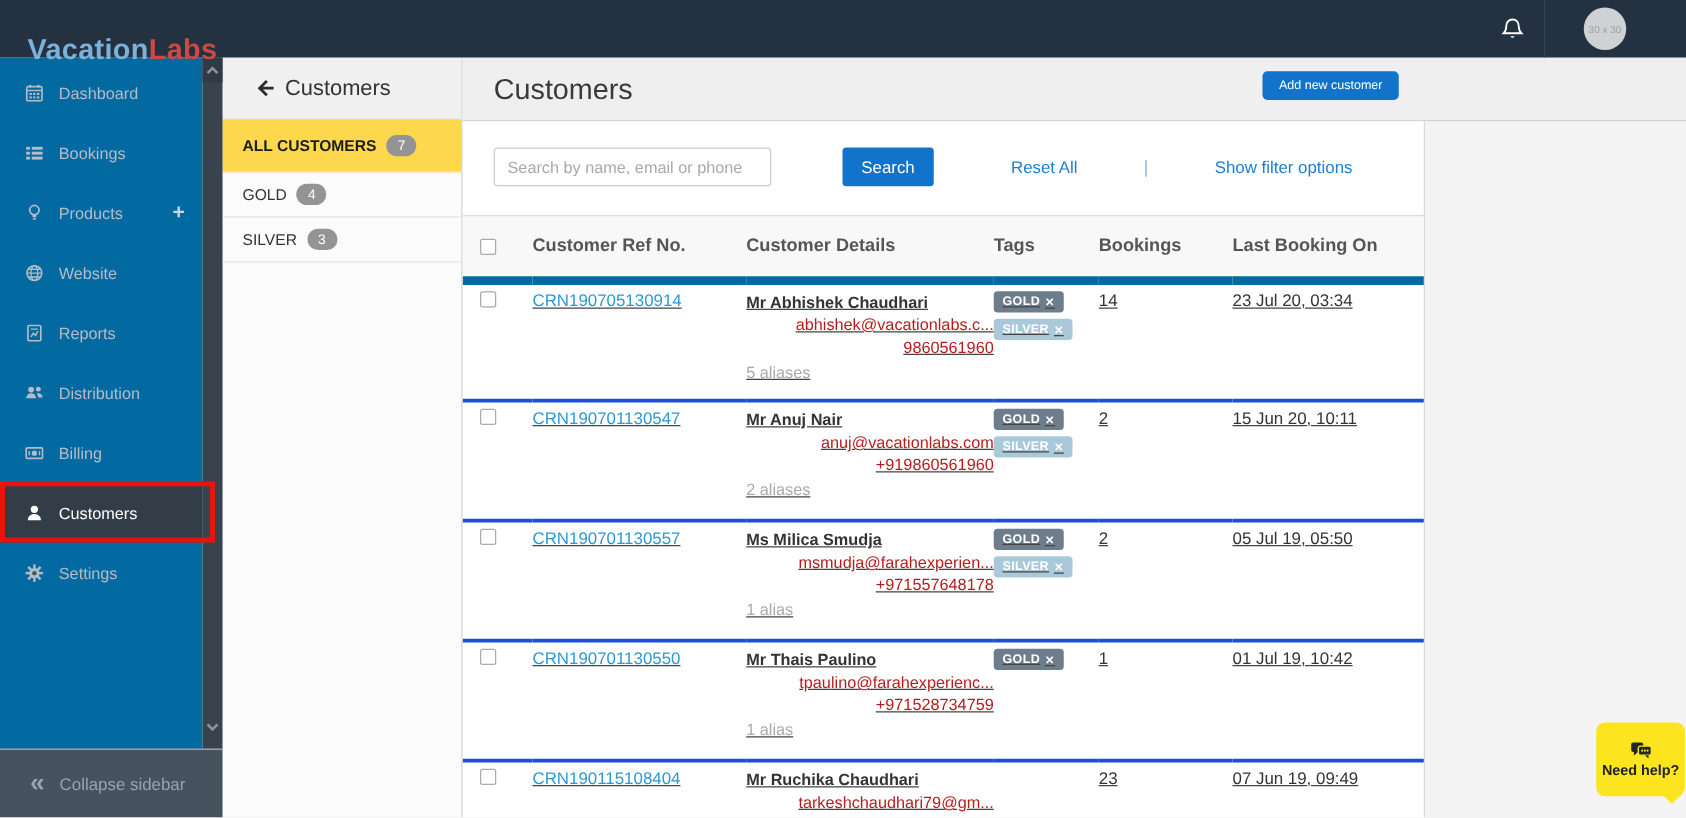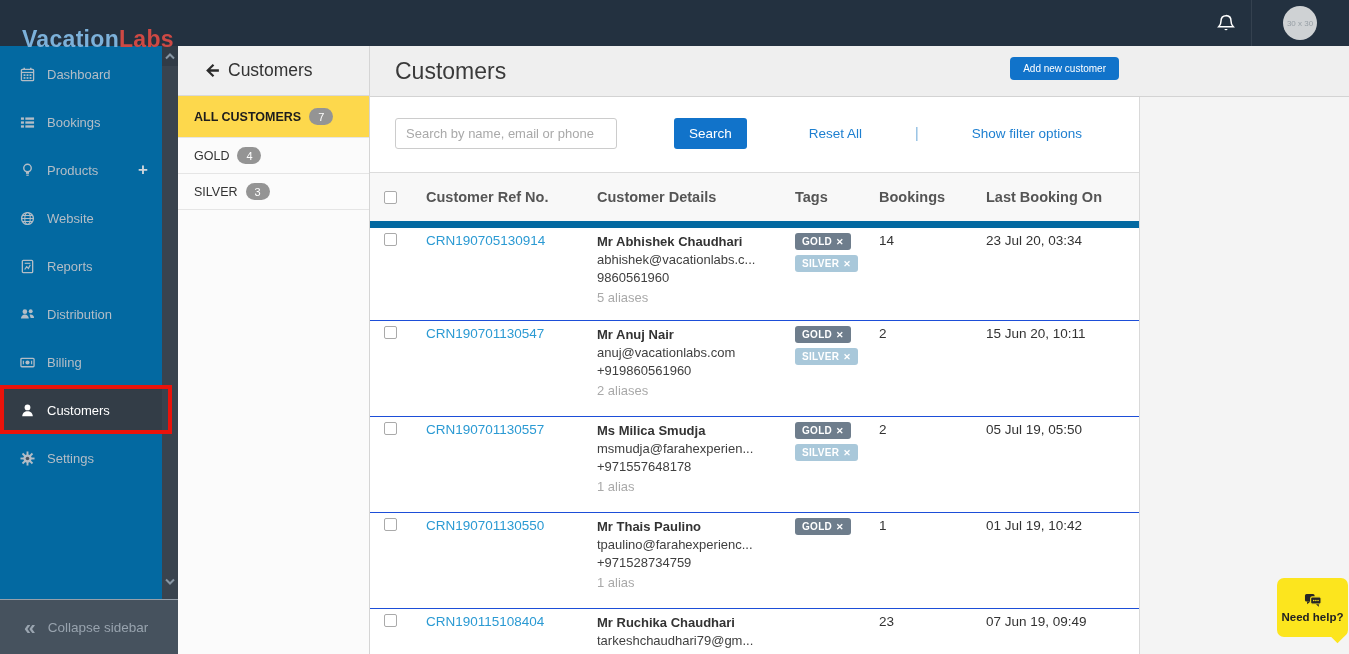--- a/index.html
+++ b/index.html
@@ -4,21 +4,21 @@
 <style>
   * { box-sizing: border-box; margin: 0; padding: 0; }
   html,body { width:1349px; height:654px; overflow:hidden; }
   body { font-family:"Liberation Sans", sans-serif; background:#f4f4f4; position:relative; }
 
   
   .navbar { position:absolute; left:0; top:0; width:1349px; height:46px; background:#233140; display:flex; align-items:center; z-index:20; }
   .brand { font-size:23px; font-weight:bold; margin-left:22px; letter-spacing:.3px;margin-top:32px; }
   .brand .p1 { color:#7cb1da; }
   .brand .p2 { color:#ce4944; }
-  .nav-right { position:absolute; right:0; top:0; height:46px; display:flex; align-items:center; }
+  .nav-right { position:absolute; right:16px; top:0; height:46px; display:flex; align-items:center; }
   .bell { width:22px; height:22px; margin-right:14px; display:flex; align-items:center; justify-content:center; cursor:pointer; }
   .nav-divider { width:1px; height:46px; background:#34414f; }
   .avatar { width:34px; height:34px; border-radius:50%; background:#cfd2d4; margin:0 32px 0 31px; display:flex; align-items:center; justify-content:center; font-size:8px; color:#98a0a6; }
 
   
   .sidebar { position:absolute; left:0; top:46px; width:162px; bottom:55px; background:#0369a1; padding-top:4px; z-index:5; }
   .sb-item { height:48px; display:flex; align-items:center; padding:0 14px 0 20px; color:#b4bdc6; font-size:13px; cursor:pointer; }
   .sb-item.active { background:#333d47; color:#ffffff; }
   .sb-icon { width:15px; height:15px; margin-right:12px; display:inline-flex; flex:0 0 15px; }
   .sb-plus { margin-left:auto; font-size:17px; font-weight:bold; color:#cdd4da; }
@@ -47,27 +47,27 @@
   .search-input { width:222px; height:31px; border:1px solid #ccc; border-radius:3px; padding:0 10px; font-size:13px; color:#555; font-family:"Liberation Sans",sans-serif; }
   .search-input::placeholder { color:#a9a9a9; }
   .search-btn { margin-left:13px; height:31px; padding:0 15px; background:#1173ca; color:#fff; border:none; border-radius:3px; font-size:13.5px; cursor:pointer; font-family:"Liberation Sans",sans-serif; }
   .link { color:#1d7fd0; font-size:13.5px; text-decoration:none; cursor:pointer; }
   .reset-link { margin-left:18px; line-height:31px; }
   .link-sep { color:#7fb4de; margin:0 9px; line-height:31px; font-size:14px; }
   .filters-link { line-height:31px; }
 
   table.cust { border-collapse:collapse; width:100%; table-layout:fixed; }
   table.cust th { background:#f8f8f8; border-top:1px solid #dcdcdc; border-bottom:7px solid #0369a1; height:52px; text-align:left; font-size:14.5px; color:#555; vertical-align:middle; }
-  table.cust td { border-bottom:1px solid #1d4ed8; vertical-align:top; padding-top:5px; height:96px; font-size:13px; color:#444; }
+  table.cust td { border-bottom:3px solid #1d4ed8; vertical-align:top; padding-top:5px; height:96px; font-size:13px; color:#444;text-decoration:underline; }
   .col-check { width:56px; } .col-ref { width:171px; } .col-det { width:198px; } .col-tags { width:84px; } .col-book { width:107px; }
   .cb { width:13px; height:13px; border:1px solid #aaa; border-radius:2px; background:#fff; margin-left:14px; cursor:pointer; }
   th .cb { margin-top:0; }
   .ref-link { color:#2b9ad3; font-size:13.5px; text-decoration:none; cursor:pointer; }
   .cust-name { font-weight:bold; color:#333; line-height:18px; }
-  .cust-line { line-height:18px; color:#404040; }
+  .cust-line { line-height:18px; color:#b91c1c;text-align:right; }
   .cust-alias { line-height:18px; color:#a9a9a9; margin-top:2px; }
   .tagwrap { display:flex; flex-direction:column; gap:5px; align-items:flex-start; }
   .tag { border-radius:3px; color:#fff; font-size:10px; font-weight:bold; padding:3px 7px; display:inline-flex; align-items:center; gap:4px; letter-spacing:.3px; }
   .tag .x { cursor:pointer; font-size:9px; }
   .tag.gold { background:#6e7d8c; }
   .tag.silver { background:#a9c8da; }
   .bookings-val, .date-val { font-size:13.5px; color:#333; }
 
   
   .annotation { position:absolute; left:0; top:385px; width:172px; height:49px; border:4px solid #ea130b; z-index:50; pointer-events:none; }

